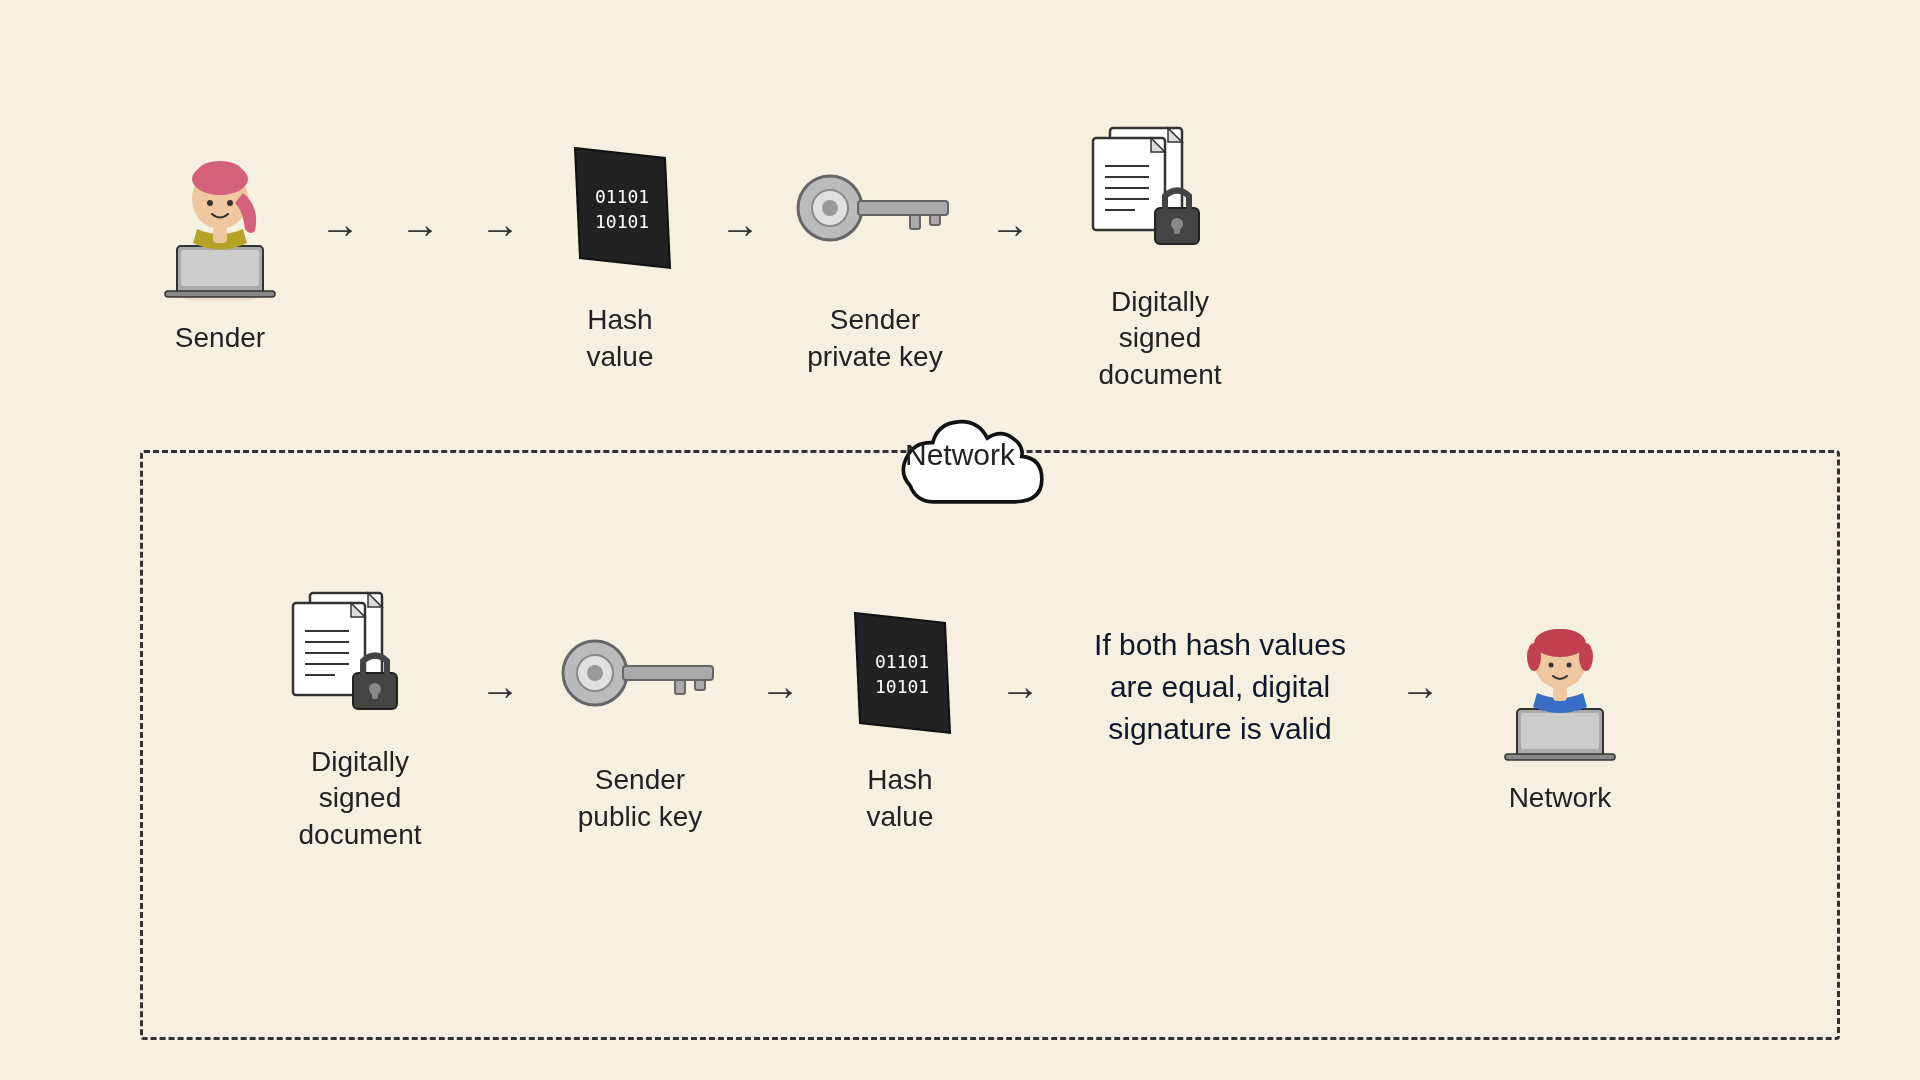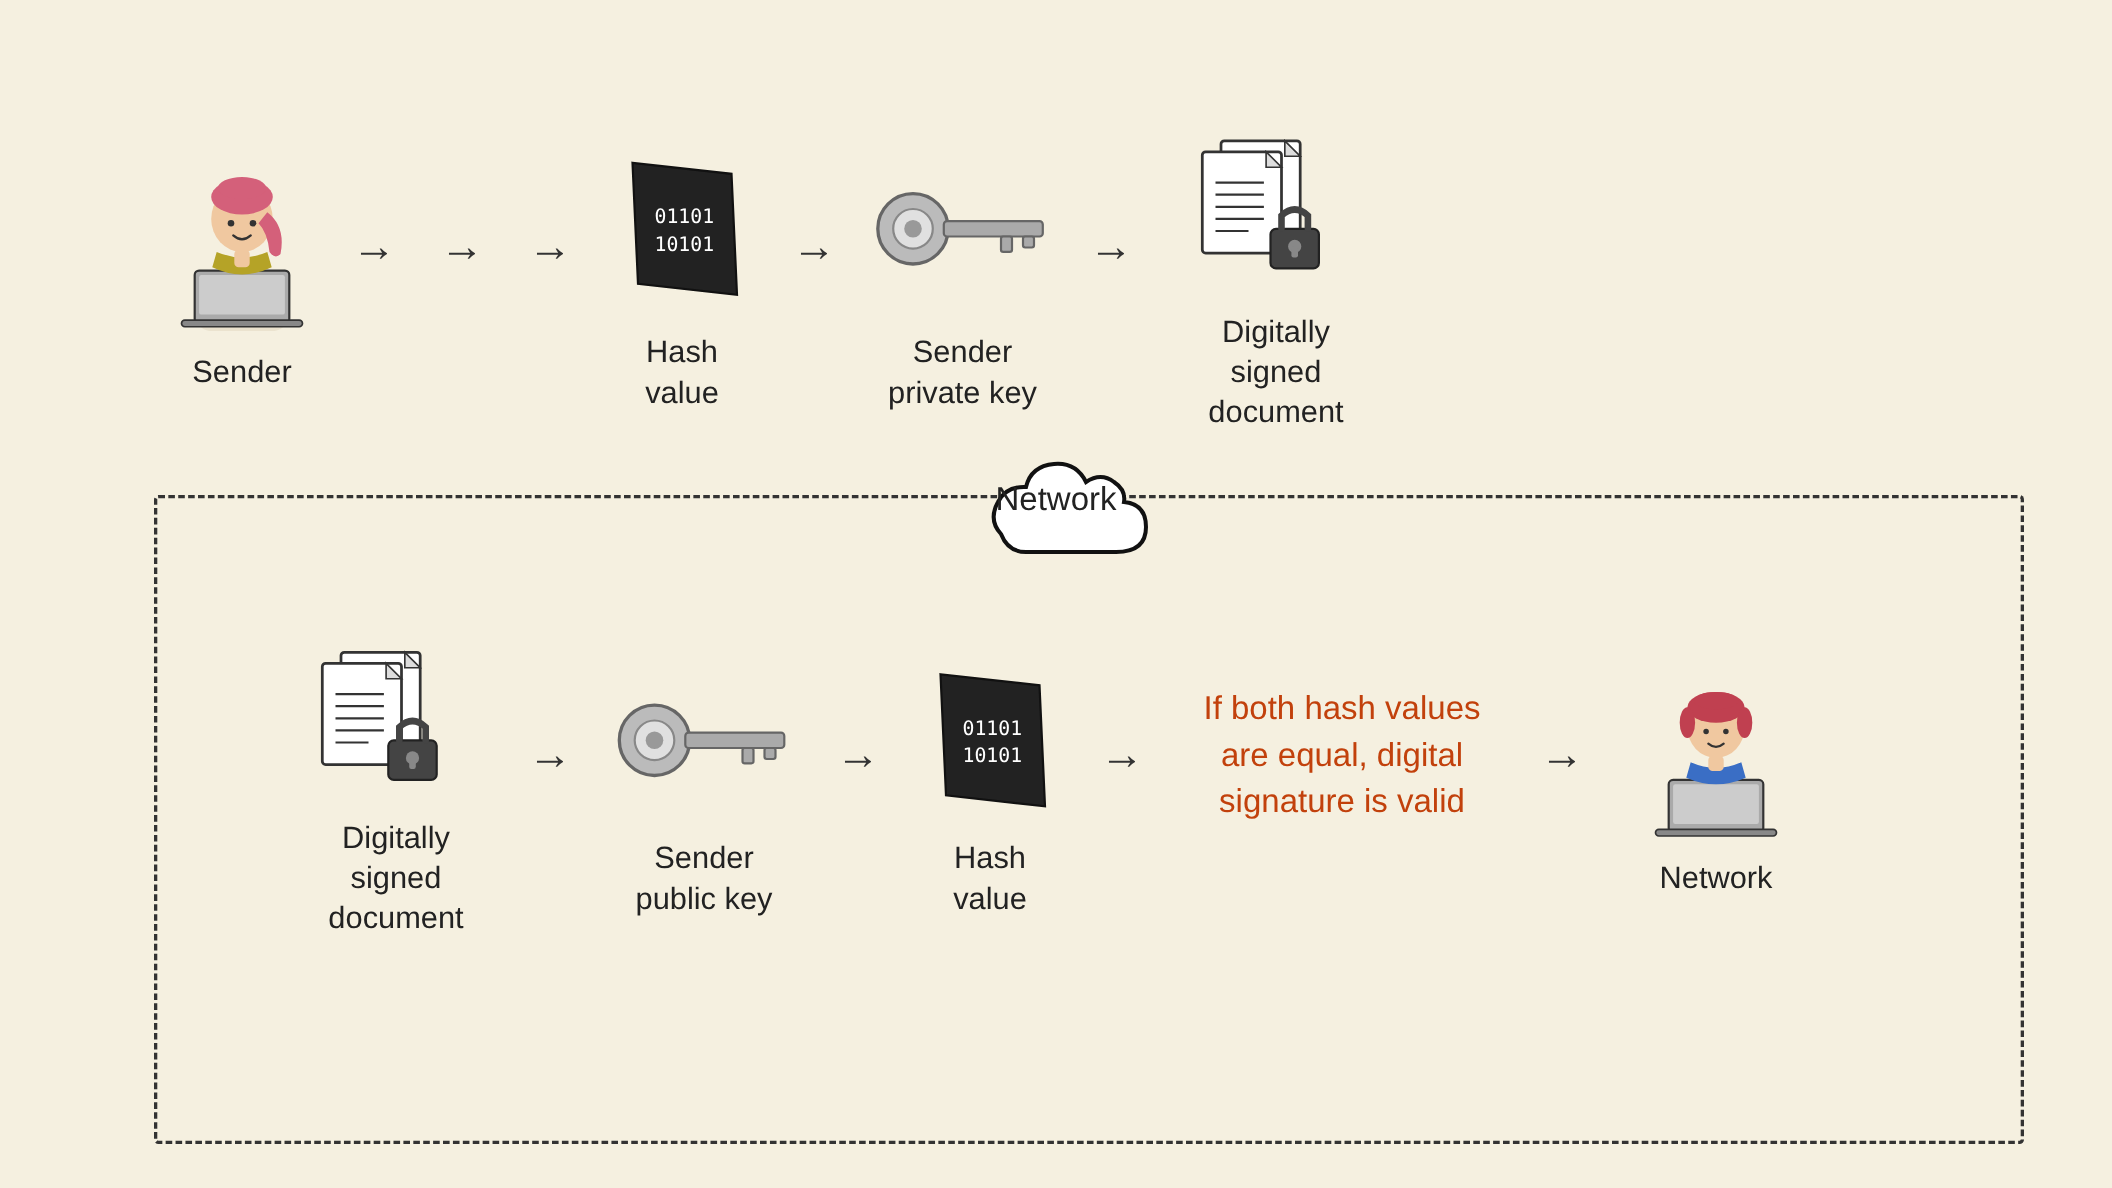--- a/index.html
+++ b/index.html
@@ -108,21 +108,21 @@
       flex-direction: column;
       align-items: center;
       justify-content: flex-end;
       min-width: 200px;
     }
     .bottom-node .icon-area { height: 150px; }
     .bottom-node .node-label { font-size: 28px; }
 
     .if-text {
       font-size: 30px;
-      color: #c2410c;
+      color: #0f172a;
       text-align: center;
       line-height: 1.4;
       max-width: 280px;
     }
     .if-text-area {
       display: flex;
       align-items: center;
       justify-content: center;
       height: 150px;
     }

